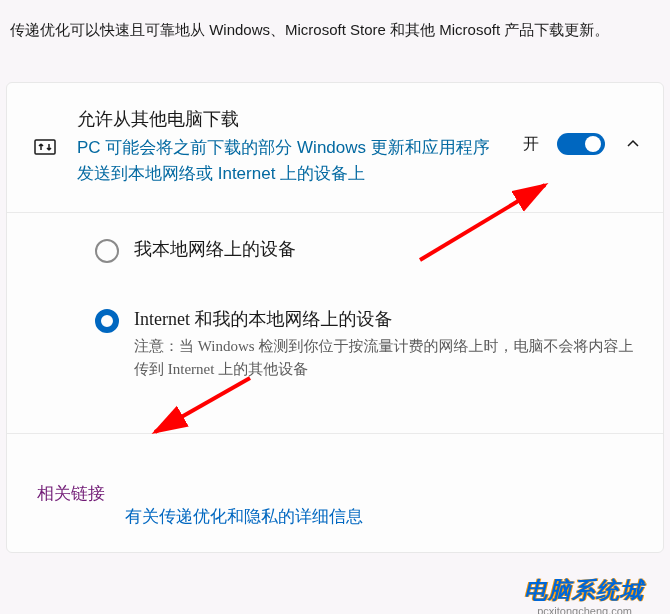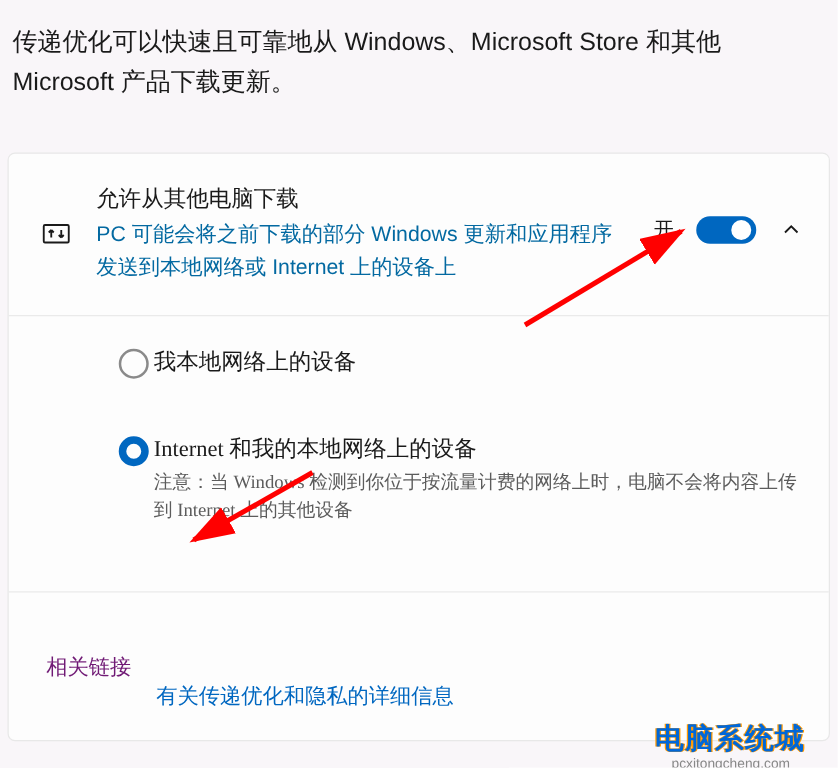--- a/index.html
+++ b/index.html
@@ -10,21 +10,21 @@
     body {
       font-family: "Microsoft YaHei", "Segoe UI", sans-serif;
       background: #f9f6f9;
       width: 670px;
       height: 614px;
       overflow: hidden;
       position: relative;
     }
     .header-desc {
       padding: 18px 10px 0 10px;
-      font-size: 20px;
+      font-size: 15px;
       line-height: 1.6;
       color: #1a1a1a;
     }
     .card {
       background: #fdfdfd;
       border: 1px solid #e8e8e8;
       border-radius: 6px;
       margin: 40px 6px 0 6px;
     }
     .card-section {
@@ -98,21 +98,21 @@
       padding: 24px 20px 36px 88px;
     }
     .sub-heading {
       font-size: 18px;
       color: #1a1a1a;
       margin-bottom: 34px;
     }
     .radio-item {
       display: flex;
       align-items: flex-start;
-      gap: 4px;
+      gap: 15px;
       margin-bottom: 42px;
       cursor: pointer;
     }
     .radio-item:last-child {
       margin-bottom: 16px;
       font-family: Liberation Serif, serif;
     }
     .radio-circle {
       width: 24px;
       height: 24px;
@@ -158,20 +158,21 @@
     .arrow {
       position: absolute;
       pointer-events: none;
     }
     .watermark-main {
       position: absolute;
       right: 26px;
       bottom: 8px;
       font-size: 23px;
       font-weight: bold;
+      font-style: italic;
       color: #0067d8;
       text-shadow: 1px 0 #ff9900, -1px 0 #ff9900;
       pointer-events: none;
       letter-spacing: 1px;
     }
     .watermark-sub {
       position: absolute;
       right: 38px;
       bottom: -3px;
       font-size: 11px;

